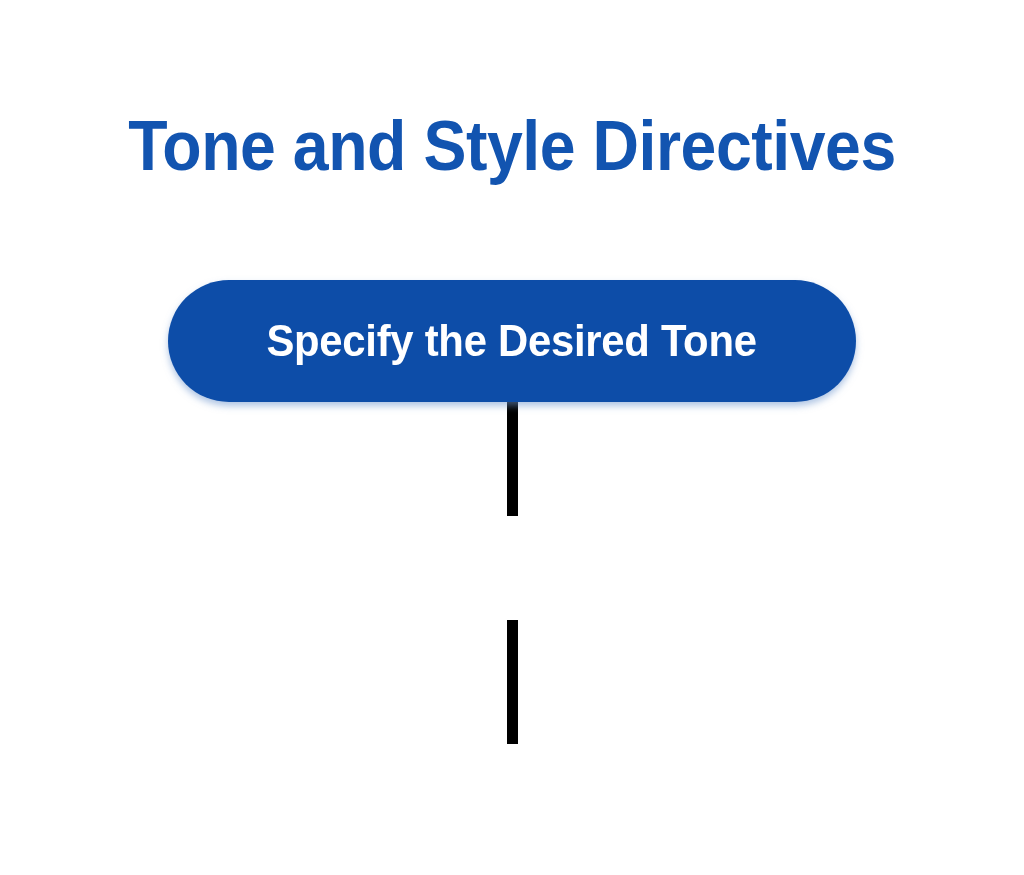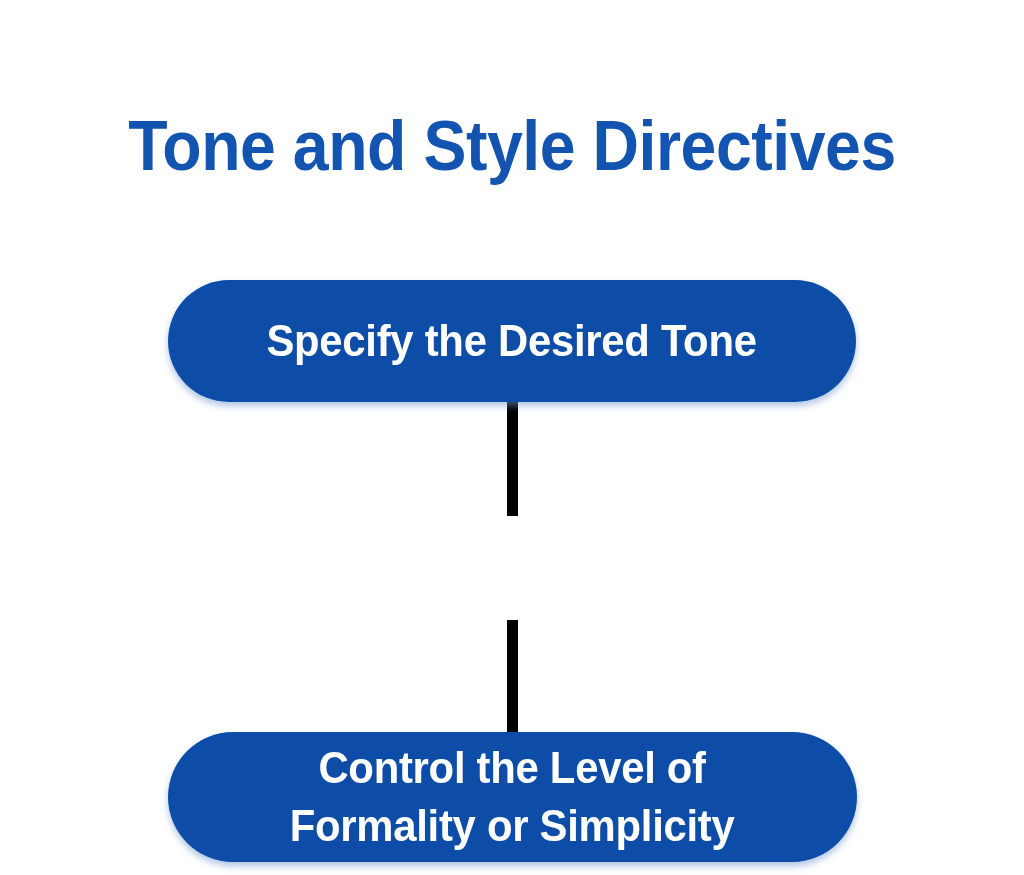--- a/index.html
+++ b/index.html
@@ -116,19 +116,15 @@
 
     <div class="connector connector-1"></div>
 
     <div class="connector connector-2"></div>
 
     <div class="pill pill-1">
       <span class="pill-label">Specify the Desired Tone</span>
     </div>
 
 
-    <div class="pill pill-3">
-      <span class="pill-label">Control the Level of
-Formality or Simplicity</span>
-    </div>
 
   </div>
 </div>
 
 </body></html>

